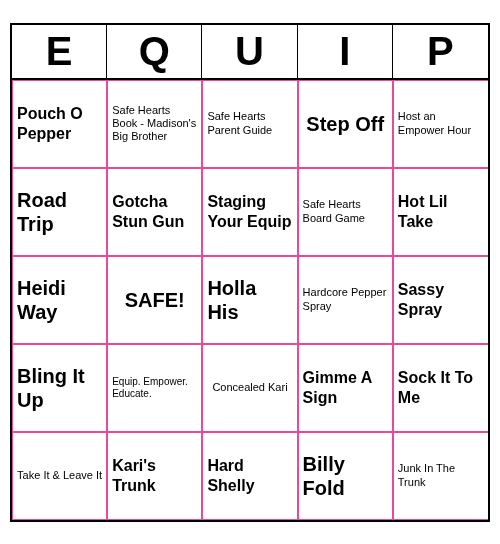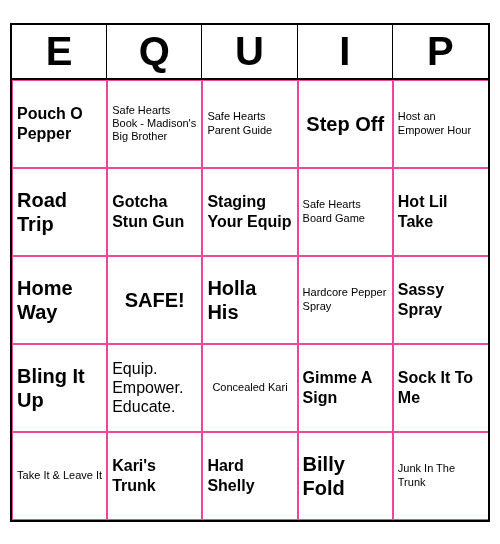--- a/index.html
+++ b/index.html
@@ -75,21 +75,21 @@
     .medium-text {
       font-size: 16px;
       font-weight: bold;
     }
 
     .small-text {
       font-size: 11px;
     }
 
     .xsmall-text {
-      font-size: 16px;
+      font-size: 10px;
     }
   </style>
 </head>
 <body>
 
 <div class="bingo-card">
   <div class="bingo-header">
   <div class="header-cell">E</div>
       <div class="header-cell">Q</div>
       <div class="header-cell">U</div>
@@ -121,21 +121,21 @@
       <div class="bingo-cell">
         <span class="bingo-cell-text medium-text">Staging Your Equip</span>
       </div>
       <div class="bingo-cell">
         <span class="bingo-cell-text small-text">Safe Hearts Board Game</span>
       </div>
       <div class="bingo-cell">
         <span class="bingo-cell-text medium-text">Hot Lil Take</span>
       </div>
       <div class="bingo-cell">
-        <span class="bingo-cell-text large-text">Home Way</span>
+        <span class="bingo-cell-text large-text">Heidi Way</span>
       </div>
       <div class="bingo-cell">
         <span class="bingo-cell-text large-text">SAFE!</span>
       </div>
       <div class="bingo-cell">
         <span class="bingo-cell-text large-text">Holla His</span>
       </div>
       <div class="bingo-cell">
         <span class="bingo-cell-text small-text">Hardcore Pepper Spray</span>
       </div>

